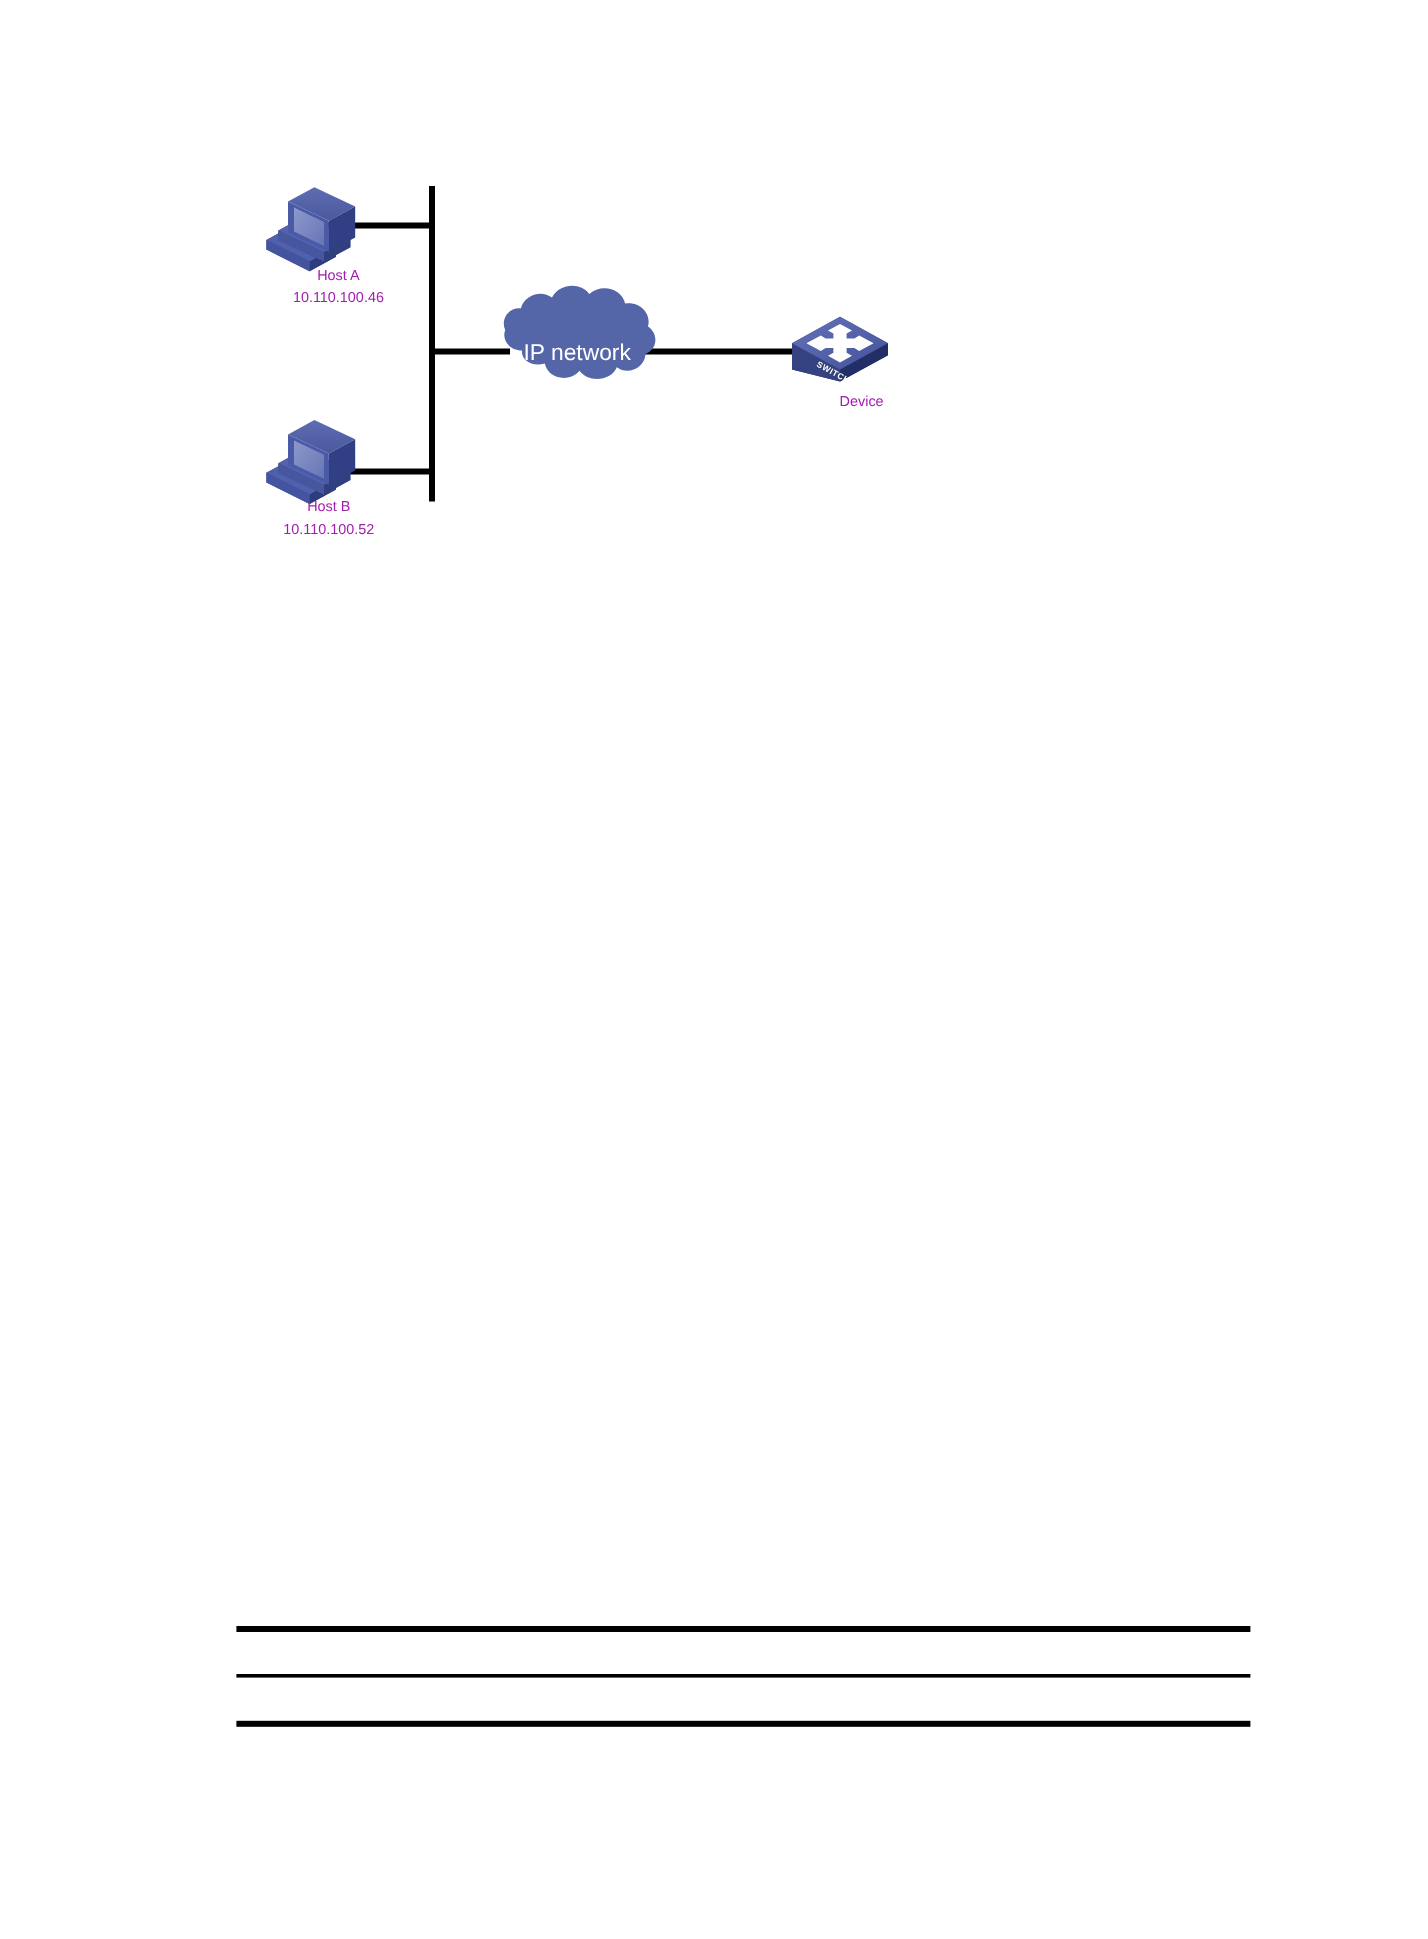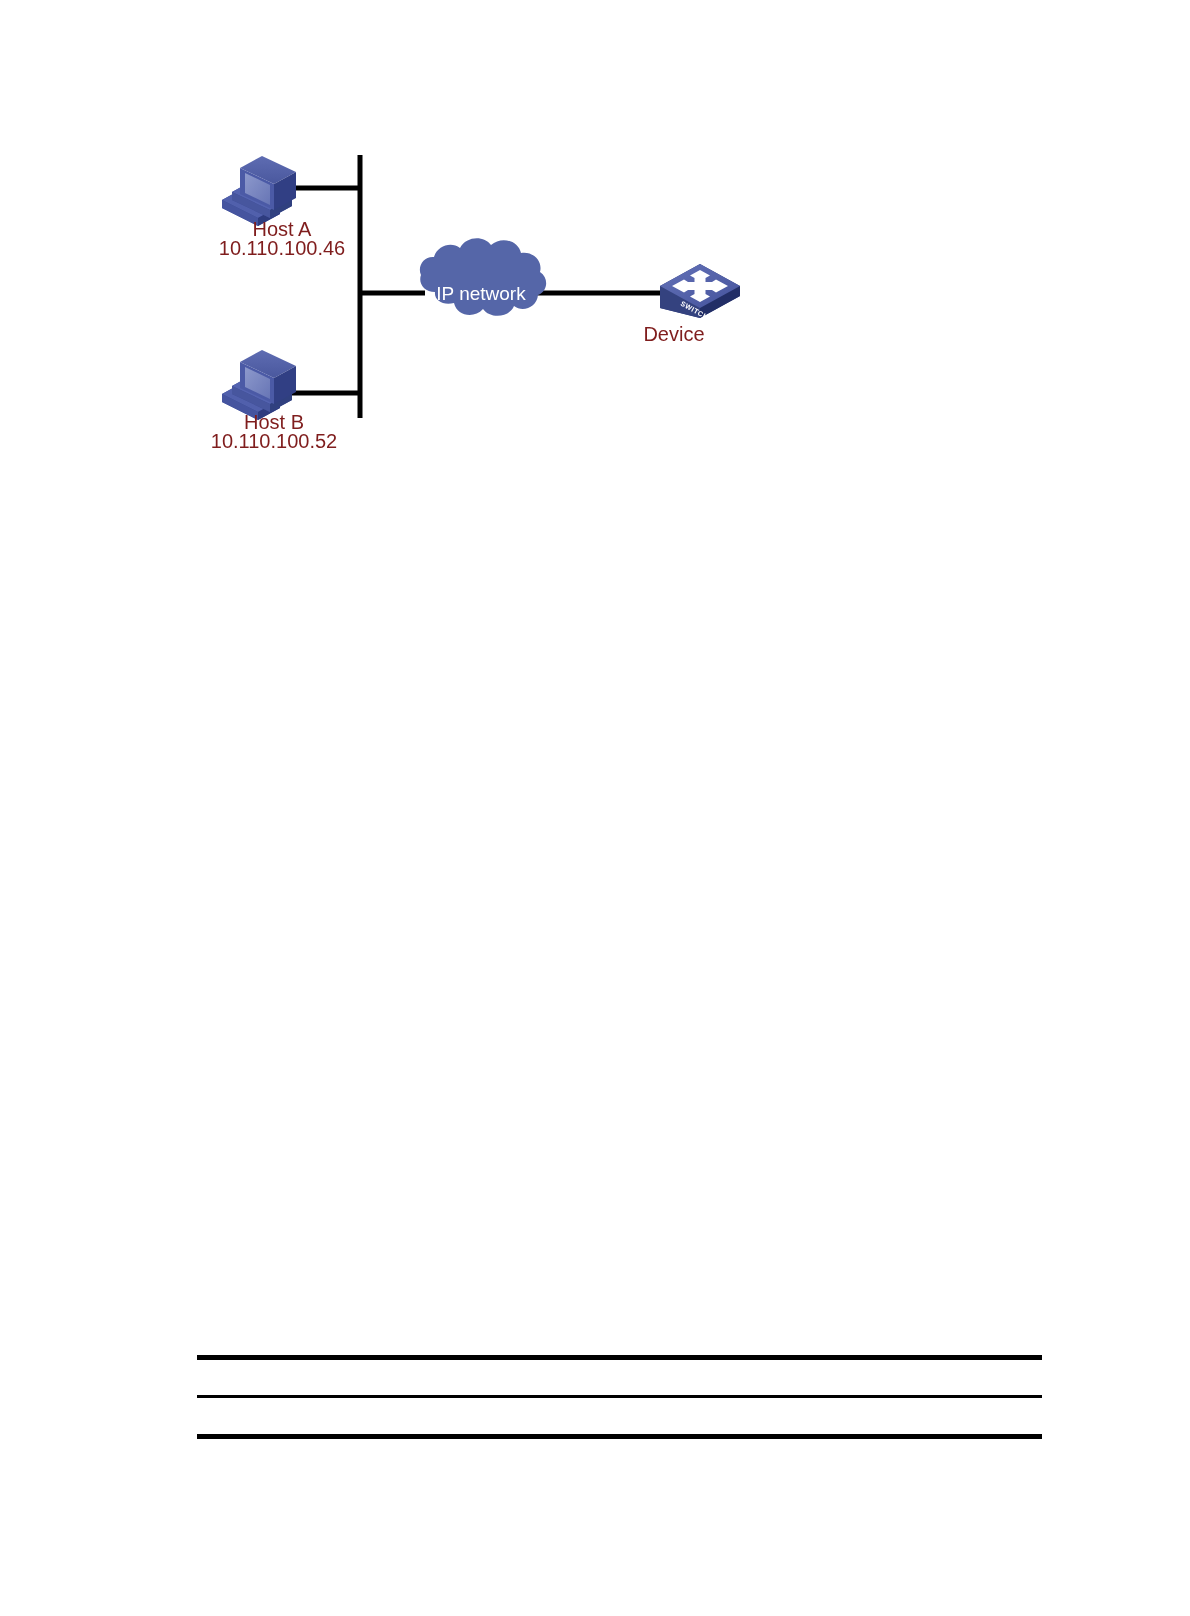--- a/index.html
+++ b/index.html
@@ -32,30 +32,30 @@
     height: 340px;
   }
   #diagram svg {
     display: block;
   }
 
   .node-label {
     position: absolute;
     text-align: center;
     font-family: "Liberation Sans", sans-serif;
-    font-size: 20px;
+    font-size: 12px;
     line-height: 19px;
-    color: #7f1d1d;
+    color: #a21caf;
     white-space: nowrap;
     letter-spacing: 0px;
   }
 
   #host-a-label { left: 12px;  top: 90px;  width: 180px; }
   #host-b-label { left: 4px;  top: 283px; width: 180px; }
-  #device-label  { left: 404px; top: 195px; width: 180px; }
+  #device-label  { left: 448px; top: 195px; width: 180px; }
 
   
   .rule {
     position: absolute;
     left: 197px;
     width: 845px;
     background: #000000;
   }
   #rule-top    { top: 1355px; height: 5px; }
   #rule-middle { top: 1395px; height: 3px; }

